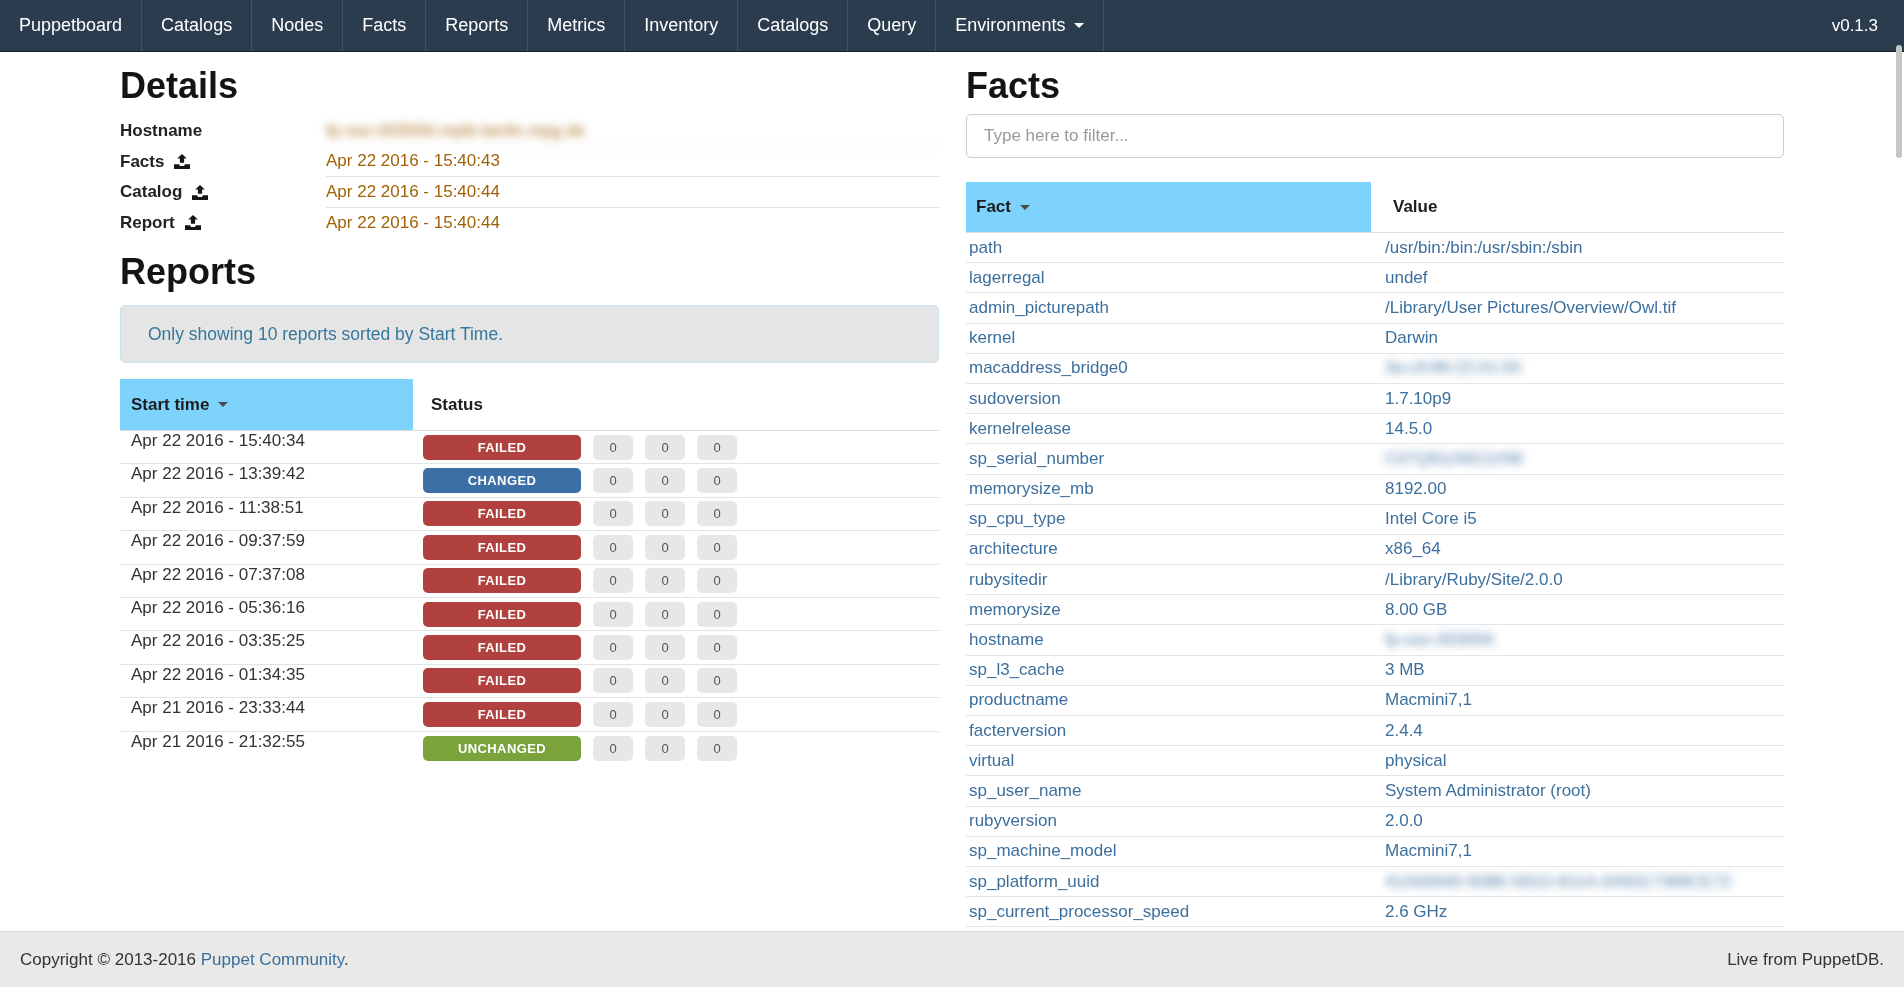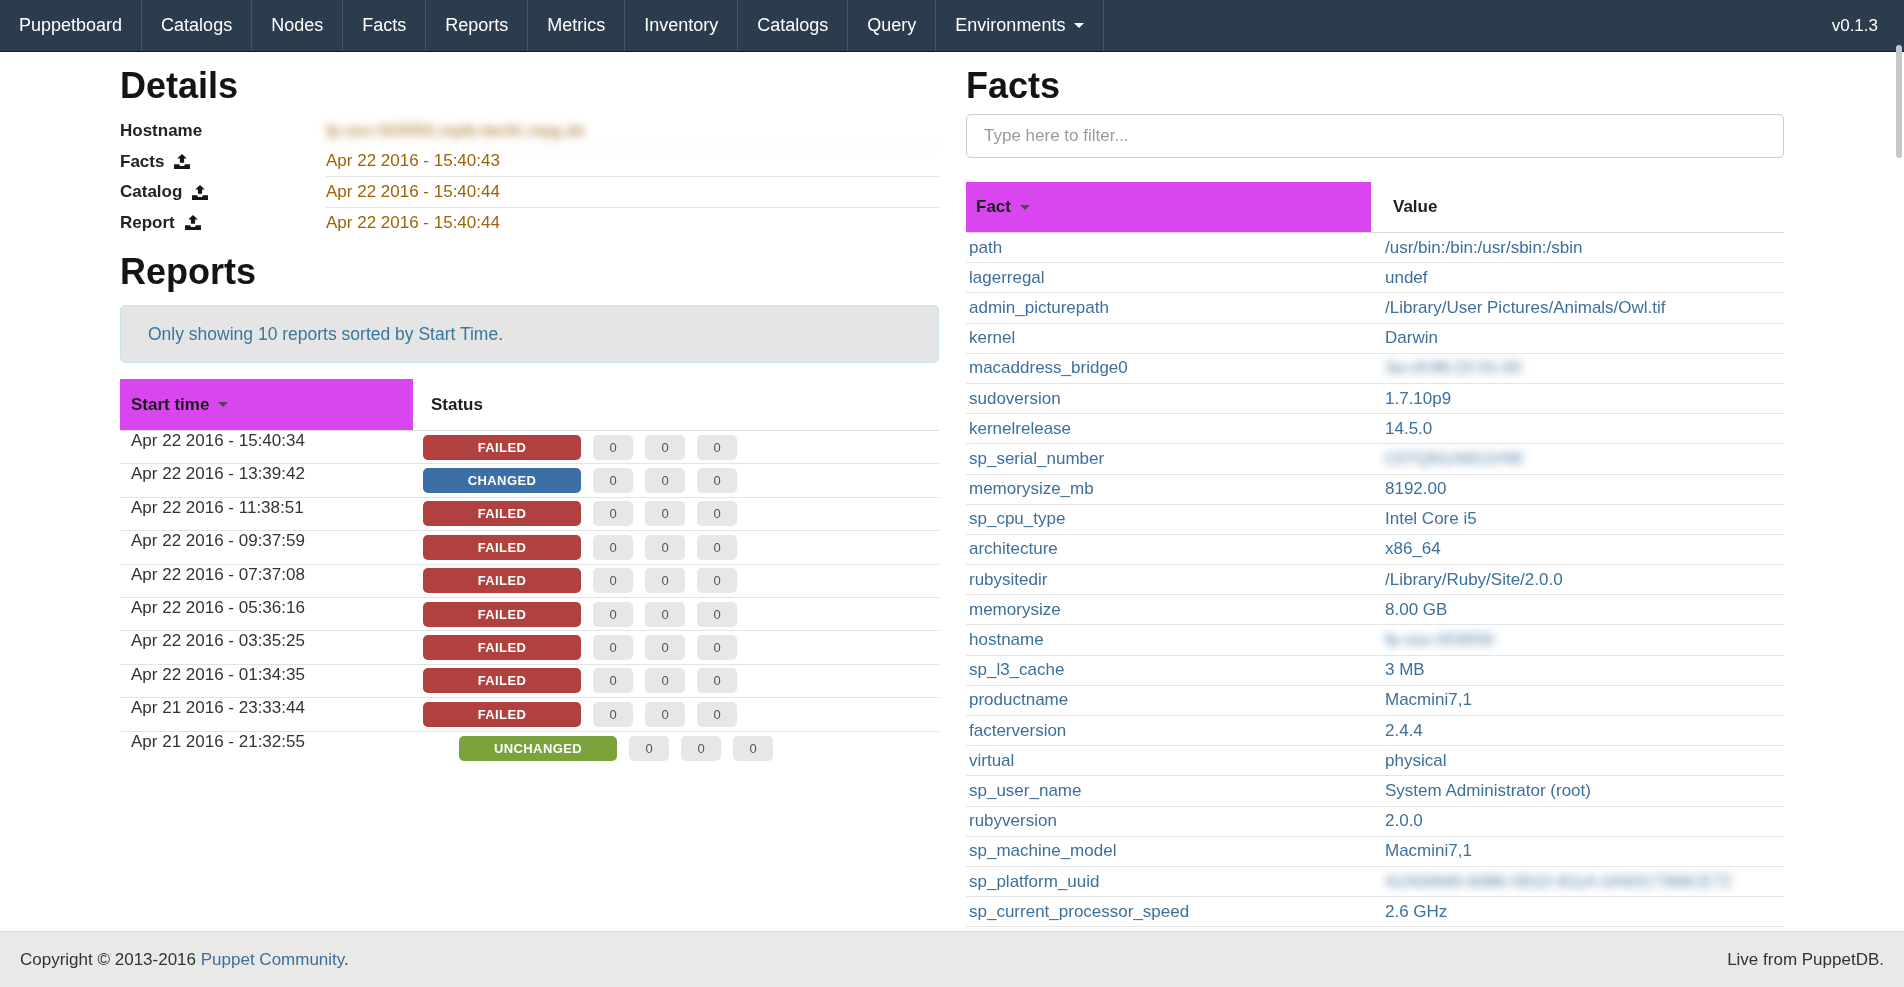--- a/index.html
+++ b/index.html
@@ -41,33 +41,33 @@
   .upload-ic{display:inline-flex;align-items:center;cursor:pointer;}
   
   .alert{
     margin-top:12px;height:58px;box-sizing:border-box;border-radius:5px;
     background:#e5e5e5;border:1px solid #c9e3ee;color:#36789d;
     font-size:17.5px;display:flex;align-items:center;padding:0 27px;
   }
   
   .thead{display:flex;border-bottom:1px solid #dcdcdc;box-sizing:border-box;}
   .th{display:flex;align-items:center;font-weight:700;font-size:17px;color:#1d1d1d;cursor:pointer;}
-  .th.sorted{background:#d946ef;}
+  .th.sorted{background:#7dd3fc;}
   .sort-caret{
     width:0;height:0;margin-left:9px;
     border-left:5px solid transparent;border-right:5px solid transparent;
     border-top:5px solid #4a4a4a;display:inline-block;
   }
   
   .reports-table{margin-top:16px;}
   .reports-table .thead{height:52px;}
   .reports-table .th.c1{width:293px;padding-left:11px;box-sizing:border-box;}
   .reports-table .th.c2{flex:1;padding-left:18px;}
   .r-row{display:flex;height:33.4px;box-sizing:border-box;border-bottom:1px solid #e3e3e3;cursor:pointer;}
-  .r-row:last-child{border-bottom:none;gap:36px;}
+  .r-row:last-child{border-bottom:none;}
   .r-date{width:293px;box-sizing:border-box;padding-left:11px;font-size:17px;color:#333;}
   .r-status{flex:1;padding-left:10px;display:flex;align-items:center;gap:12px;}
   .badge-status{
     width:158px;height:25px;border-radius:5px;color:#fff;
     font-size:13px;font-weight:700;letter-spacing:0.4px;
     display:flex;align-items:center;justify-content:center;
   }
   .badge-count{
     width:40px;height:25px;border-radius:5px;background:#e7e7e7;color:#555;
     font-size:13px;display:flex;align-items:center;justify-content:center;
@@ -288,21 +288,21 @@
         <div class="f-row">
           <div class="f-fact">path</div>
           <div class="f-value">/usr/bin:/bin:/usr/sbin:/sbin</div>
         </div>
         <div class="f-row">
           <div class="f-fact">lagerregal</div>
           <div class="f-value">undef</div>
         </div>
         <div class="f-row">
           <div class="f-fact">admin_picturepath</div>
-          <div class="f-value">/Library/User Pictures/Animals/Owl.tif</div>
+          <div class="f-value">/Library/User Pictures/Overview/Owl.tif</div>
         </div>
         <div class="f-row">
           <div class="f-fact">kernel</div>
           <div class="f-value">Darwin</div>
         </div>
         <div class="f-row">
           <div class="f-fact">macaddress_bridge0</div>
           <div class="f-value blurred">3a:c9:86:22:01:00</div>
         </div>
         <div class="f-row">

